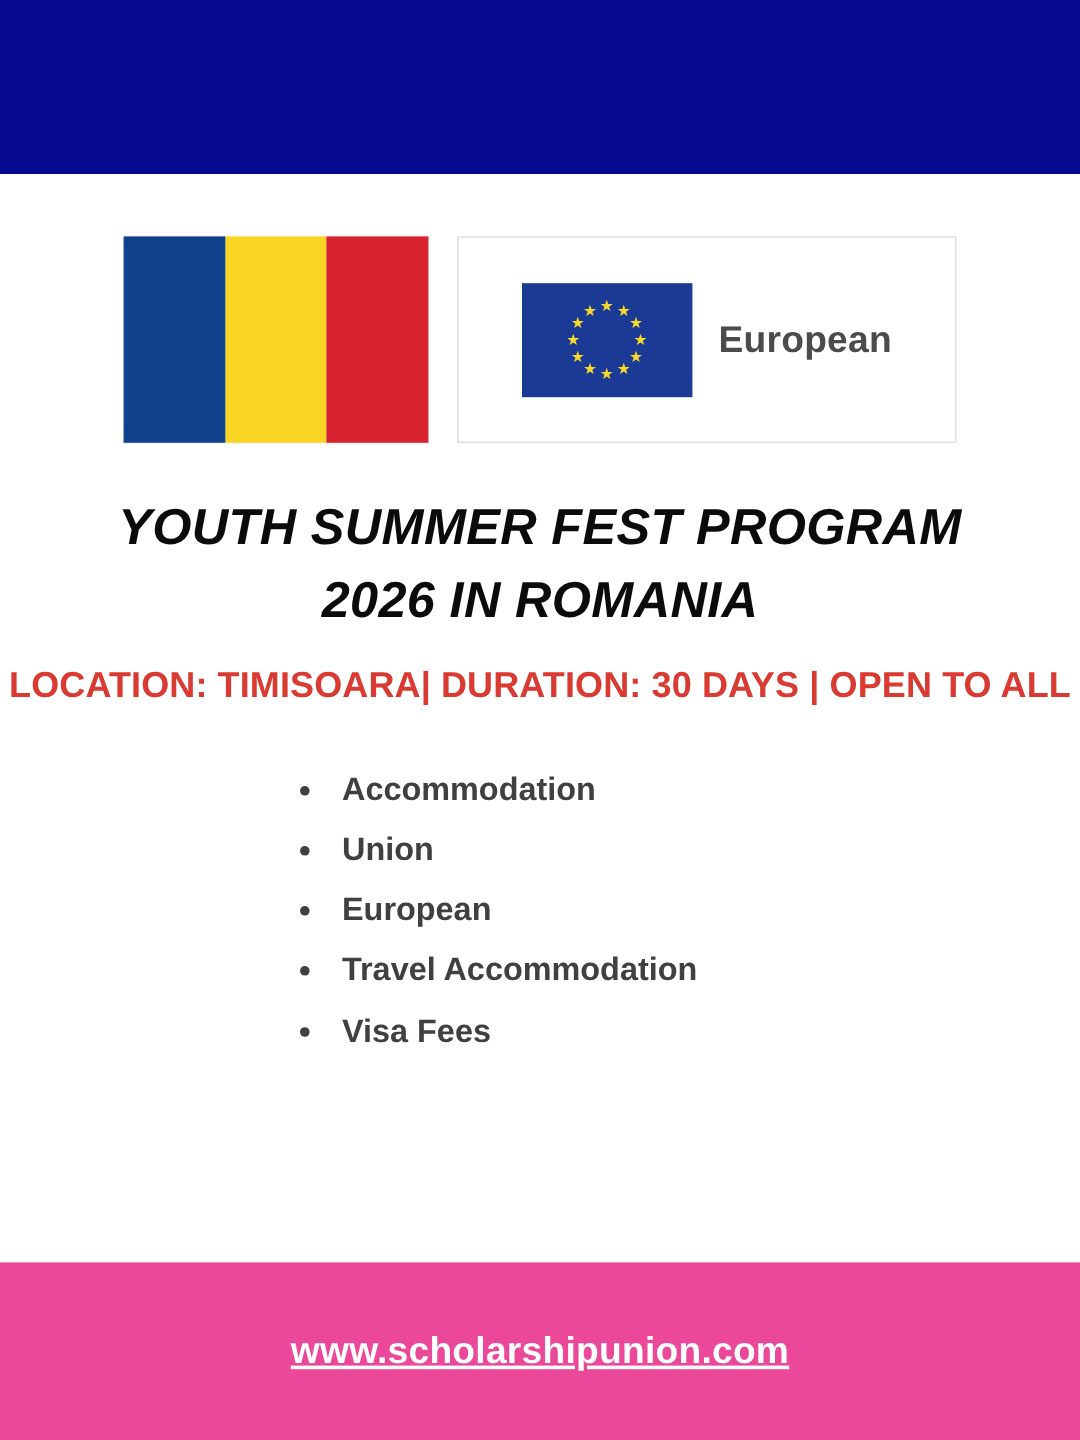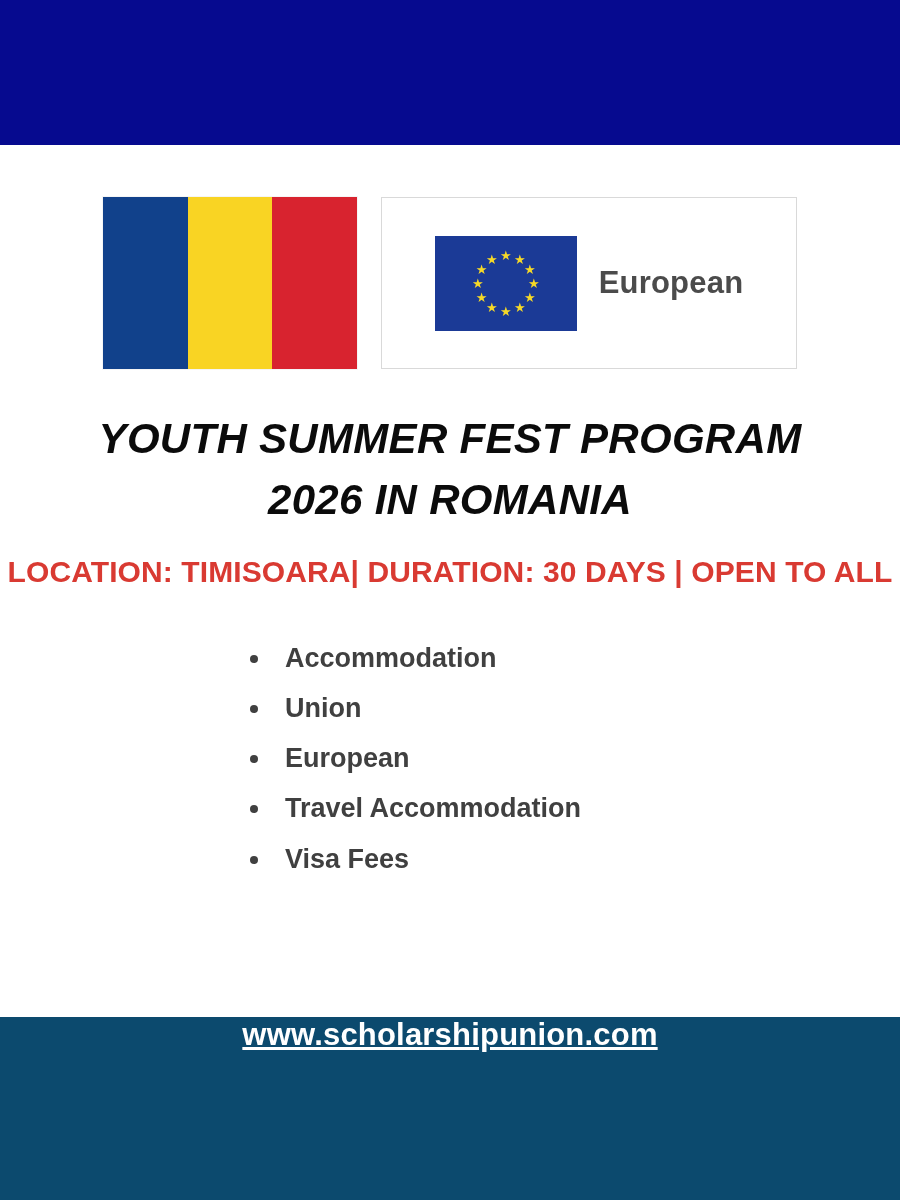--- a/index.html
+++ b/index.html
@@ -18,25 +18,25 @@
     flex-direction: column;
   }
   .band-top {
     width: 100%;
     height: 145px;
     background: #060a8f;
     flex: 0 0 auto;
   }
   .band-bottom {
     width: 100%;
-    height: 183px;
-    background: #0c4a6e;
+    height: 148px;
+    background: #ec4899;
     flex: 0 0 auto;
     display: flex;
-    align-items: flex-start;
+    align-items: center;
     justify-content: center;
   }
   .site-url {
     color: #ffffff;
     font-size: 31px;
     font-weight: bold;
     text-decoration: underline;
     letter-spacing: 0.2px;
   }
   .content {

